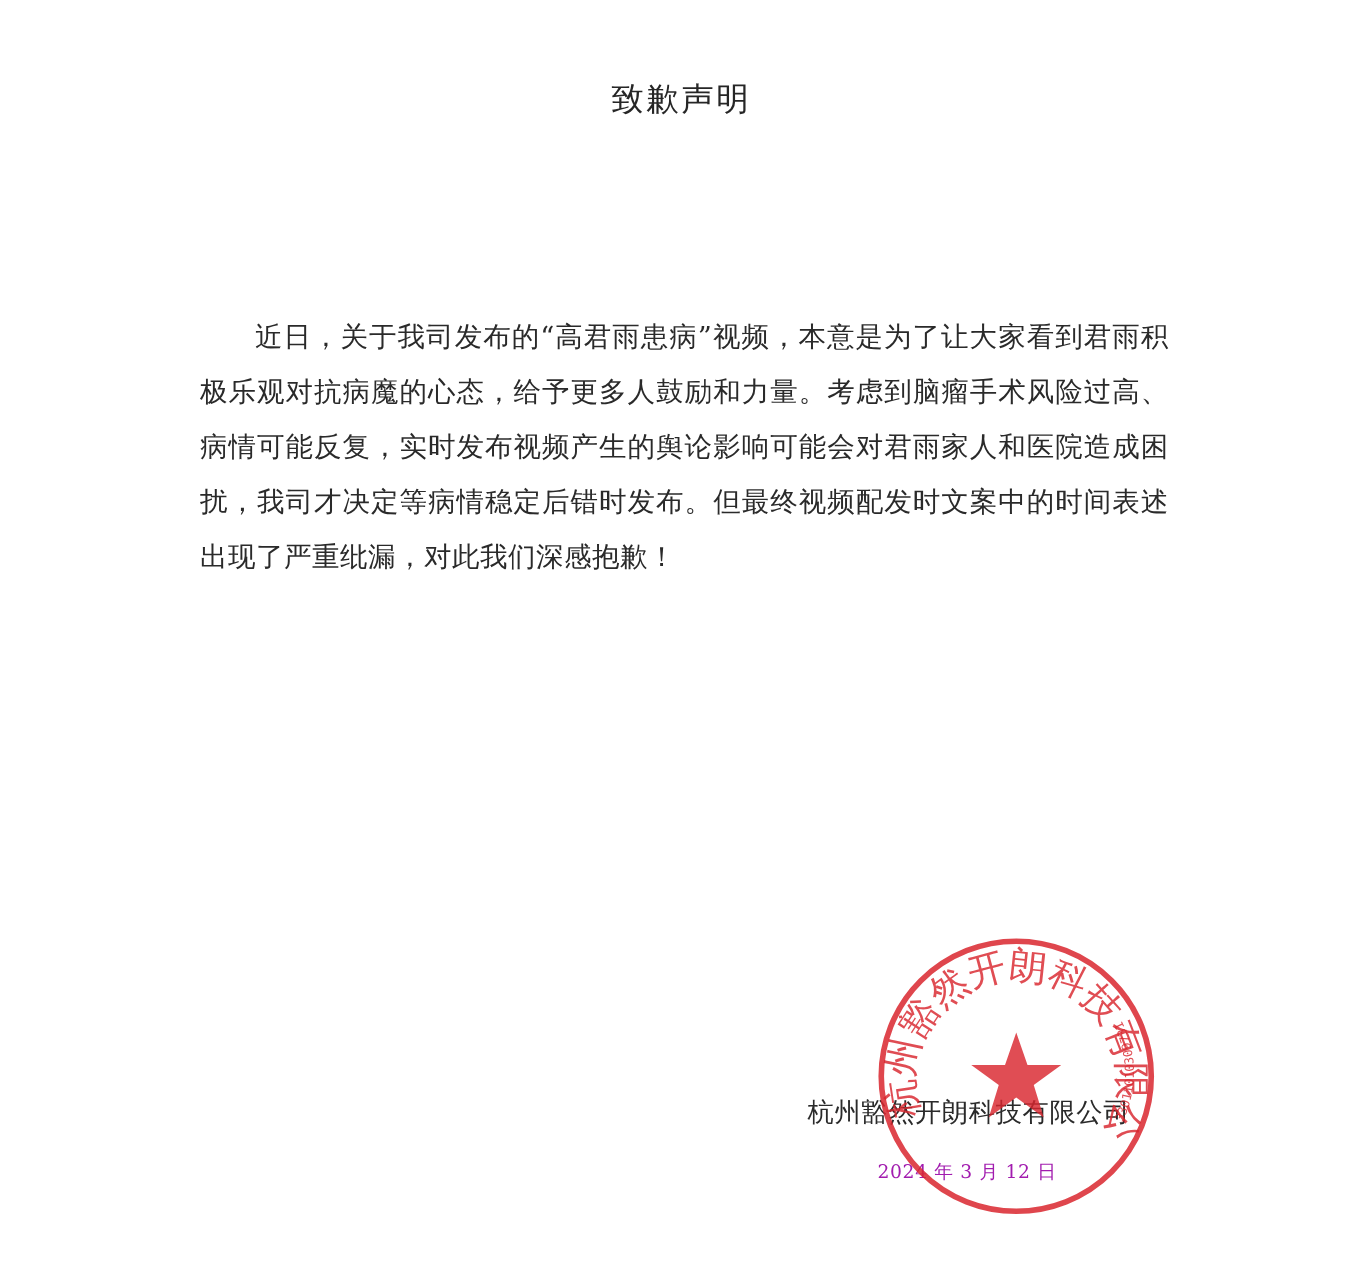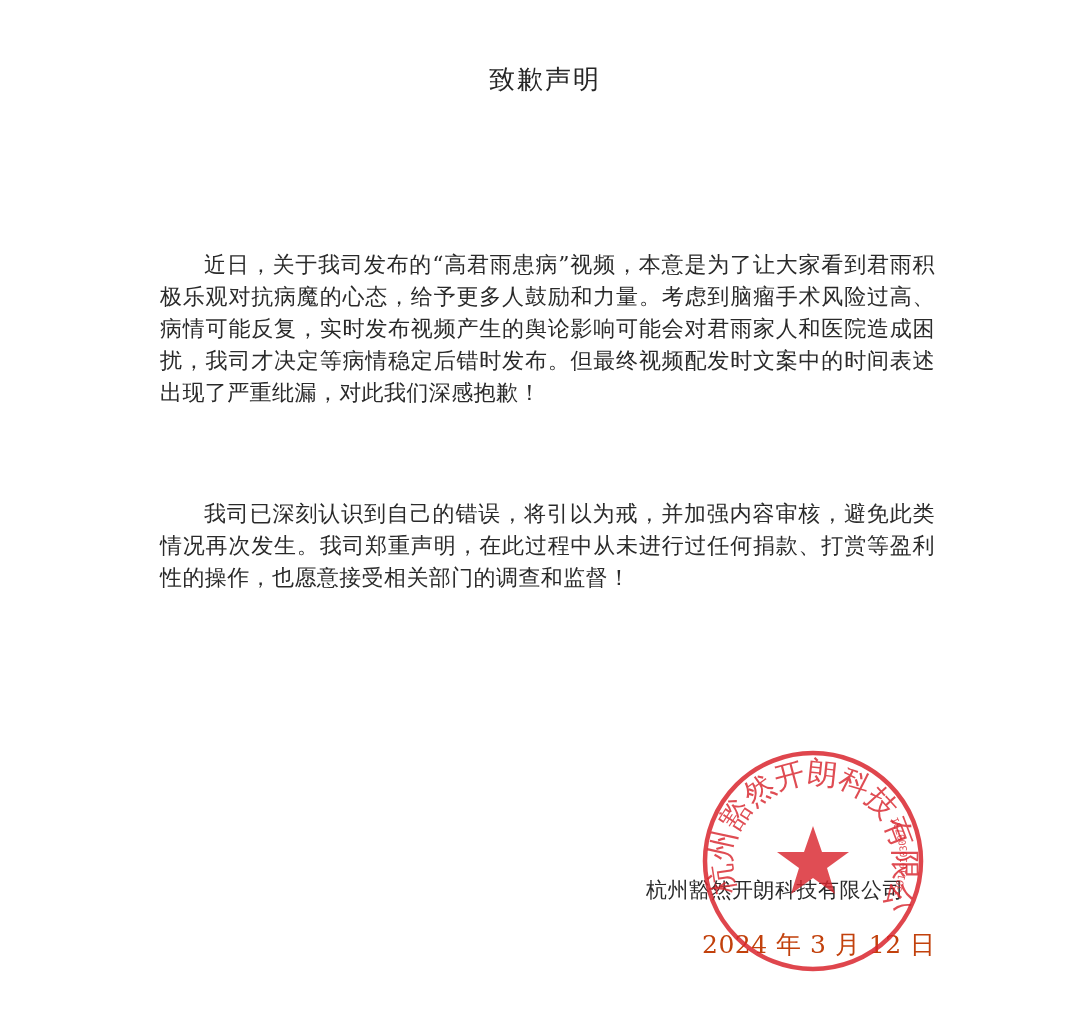--- a/index.html
+++ b/index.html
@@ -28,21 +28,21 @@
       text-align: center;
       font-size: 26px;
       letter-spacing: 2px;
       color: #262626;
     }
     .para {
       position: absolute;
       left: 160px;
       width: 775px;
       font-size: 22px;
-      line-height: 32px;
+      line-height: 44px;
       color: #2a2a2a;
       text-indent: 44px;
       text-align: justify;
       letter-spacing: 0.4px;
     }
     .para-1 { top: 227px; }
     .para-2 { top: 476px; }
     .para-3 { top: 658px; }
 
     .stamp {
@@ -57,35 +57,34 @@
       left: 646px;
       top: 876px;
       font-size: 21px;
       color: #2a2a2a;
       letter-spacing: 0.5px;
     }
     .date {
       position: absolute;
       left: 702px;
       top: 928px;
-      font-size: 25px;
-      color: #c2410c;
+      font-size: 15px;
+      color: #a21caf;
       letter-spacing: 0.5px;
     }
     .date span { display: inline-block; }
   </style>
 </head>
 <body>
 
 <div class="page">
 
   <div class="title">致歉声明</div>
 
   <p class="para para-1">近日，关于我司发布的“高君雨患病”视频，本意是为了让大家看到君雨积极乐观对抗病魔的心态，给予更多人鼓励和力量。考虑到脑瘤手术风险过高、病情可能反复，实时发布视频产生的舆论影响可能会对君雨家人和医院造成困扰，我司才决定等病情稳定后错时发布。但最终视频配发时文案中的时间表述出现了严重纰漏，对此我们深感抱歉！</p>
-  <p class="para para-2">我司已深刻认识到自己的错误，将引以为戒，并加强内容审核，避免此类情况再次发生。我司郑重声明，在此过程中从未进行过任何捐款、打赏等盈利性的操作，也愿意接受相关部门的调查和监督！</p>
 
   <div class="signature">杭州豁然开朗科技有限公司</div>
 
   <div class="date">
     <span>2024</span>
     <span>年</span>
     <span>3</span>
     <span>月</span>
     <span>12</span>
     <span>日</span>

